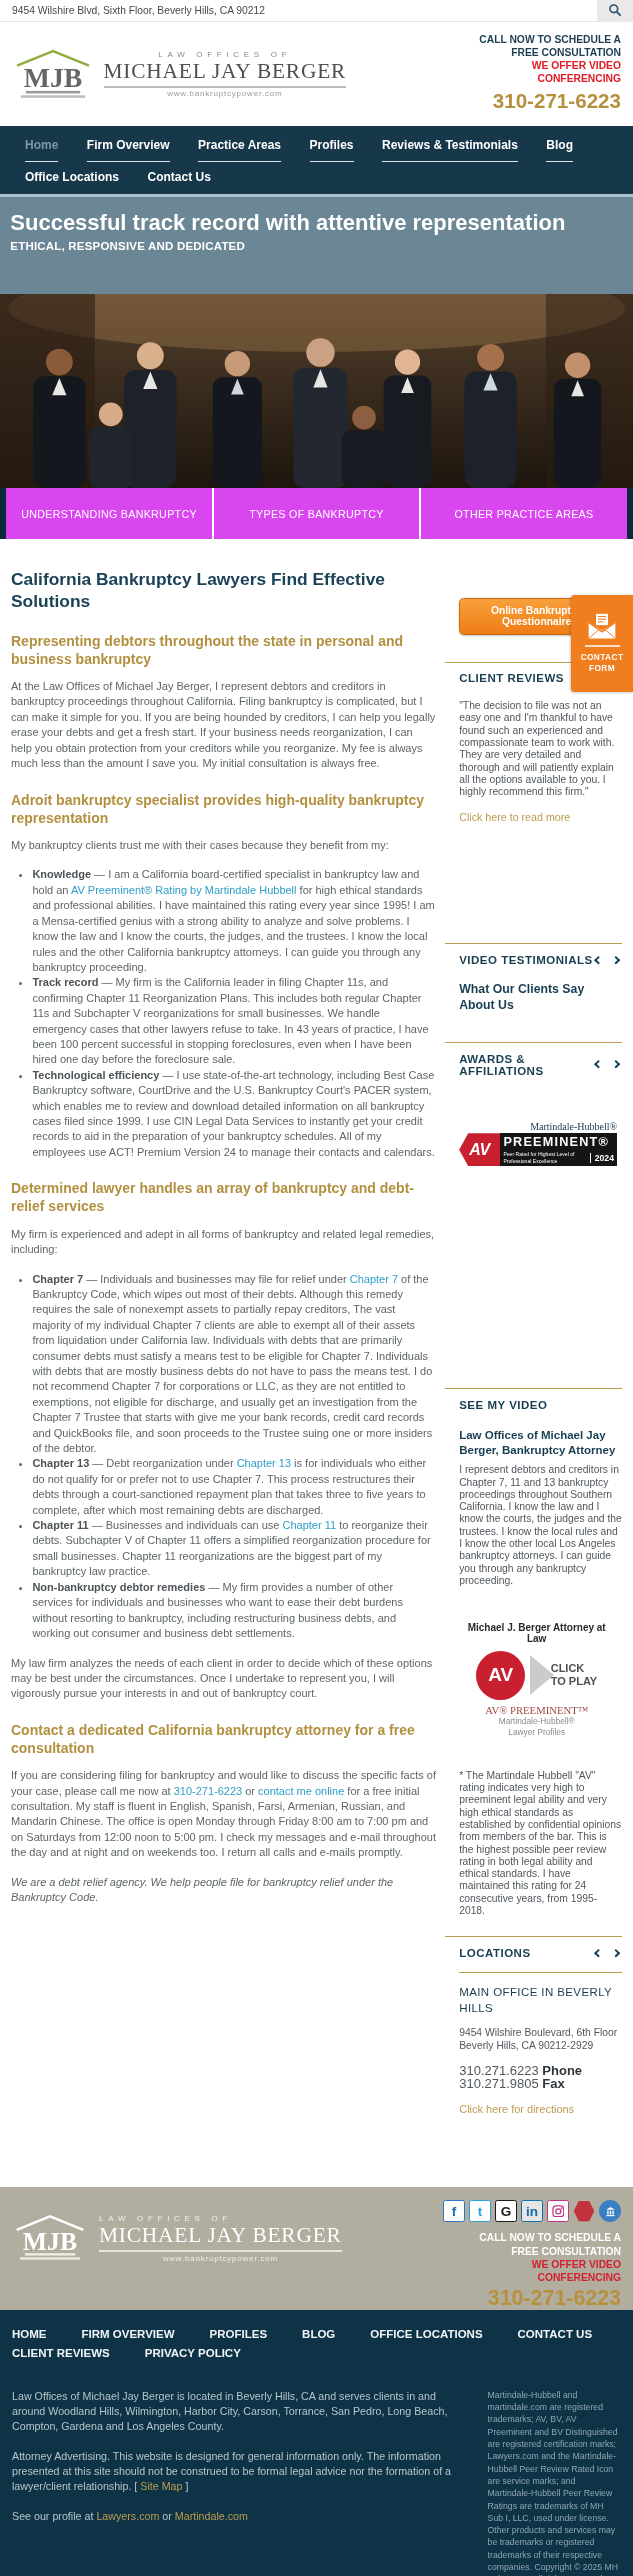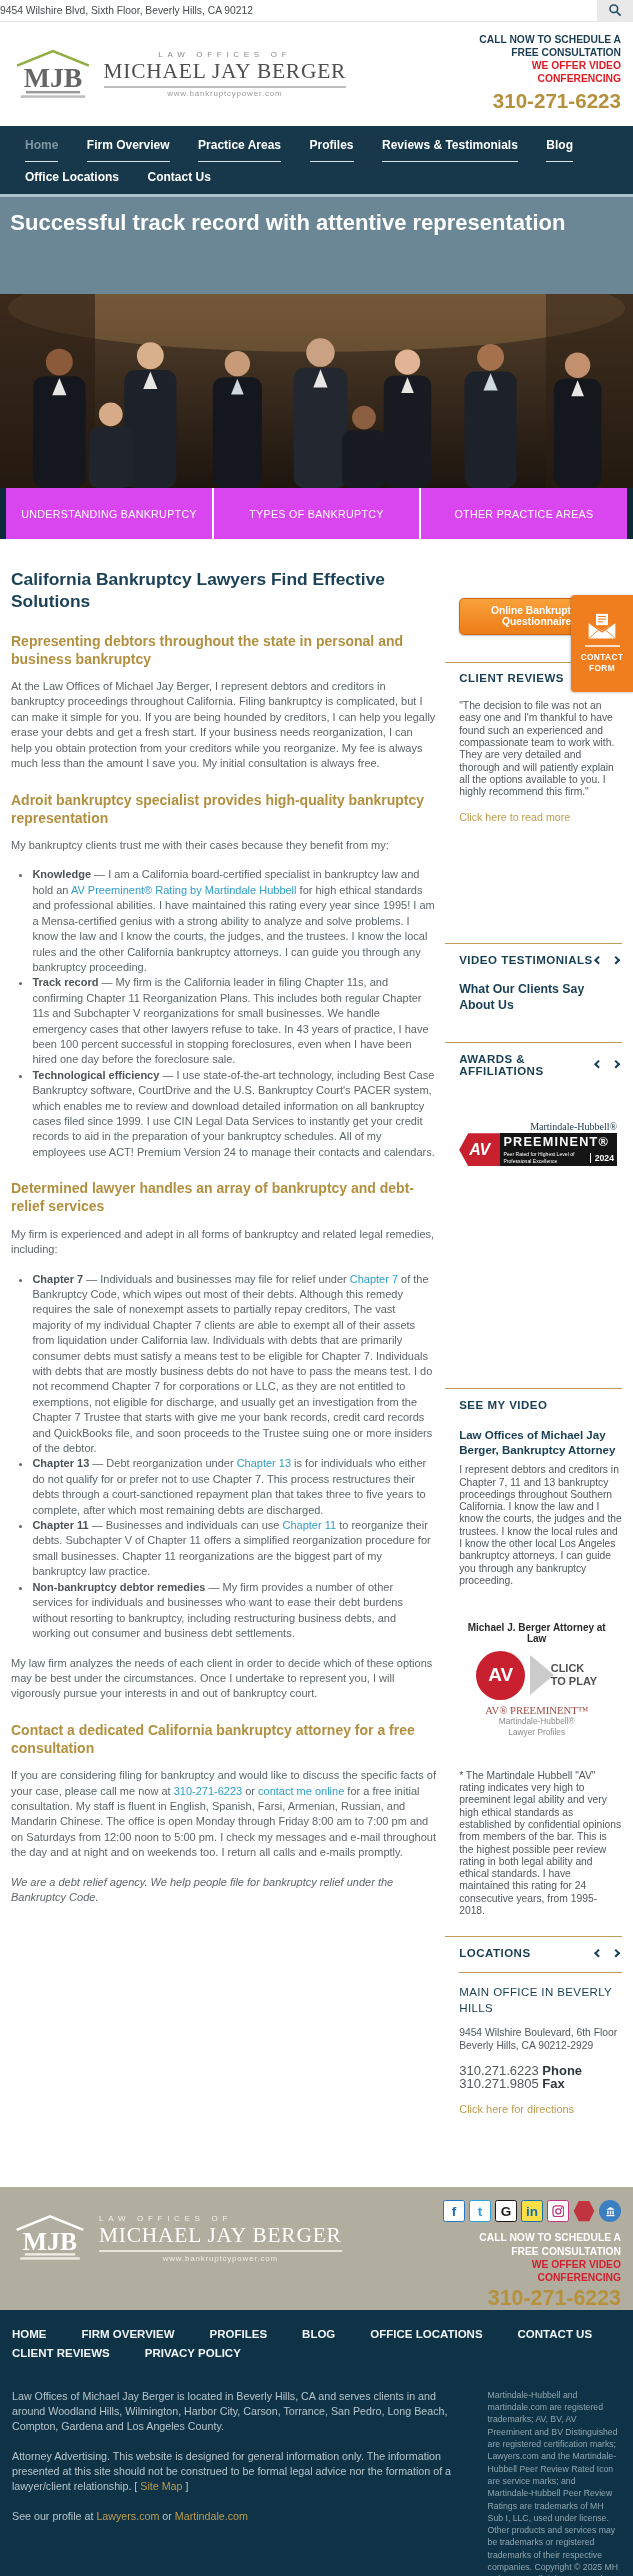--- a/index.html
+++ b/index.html
@@ -2,21 +2,21 @@
 <html style="font-size:12.7px"><head>
 <meta charset="utf-8">
 <style>
   *{box-sizing:border-box;margin:0;padding:0}
   html,body{background:#fff}
   body{width:633px;font-family:"Liberation Sans",sans-serif;color:#5e6569}
   #page{position:relative;width:633px;background:#fff}
   a, .link{cursor:pointer;text-decoration:none}
 
   
-  .topbar{height:22px;background:#fff;border-bottom:0.8px solid #e3e3e3;display:flex;align-items:center;justify-content:space-between;}
+  .topbar{height:22px;background:#fff;border-bottom:0.8px solid #e3e3e3;display:flex;align-items:center;justify-content:space-between;padding-left:12px}
   .topbar .addr{font-size:10.3px;color:#454a4e}
   .search-btn{width:36px;height:22px;background:#e9e9e9;display:flex;align-items:center;justify-content:center;cursor:pointer}
 
   
   .header{height:104px;background:#fff;display:flex;align-items:center;justify-content:space-between;padding:0 12px}
   .brand{display:flex;align-items:center;gap:9.5px;cursor:pointer}
   .brand .words{text-align:center}
   .brand .tag{font-size:8px;letter-spacing:4.7px;color:#8a8a8a}
   .brand .nm{font-family:"Liberation Serif",serif;font-size:21.4px;color:#4f4f4f;letter-spacing:0.8px}
   .brand .rule{height:1.6px;background:#bdbdbd;margin:2.4px 0 1.6px}
@@ -116,21 +116,21 @@
   .cf-widget .bar{width:35px;height:1.6px;background:rgba(255,255,255,.75);margin:5.5px 0 4.7px}
   .cf-widget .t{color:#fff;font-size:8.3px;font-weight:bold;letter-spacing:0.4px;text-align:center;line-height:1.35}
 
   
   .foot-gray{height:123px;background:#b2ae9f;position:relative;padding:0 12px}
   .fsocial{position:absolute;top:12.7px;right:12px;display:flex;gap:4px}
   .sico{width:22px;height:22px;display:flex;align-items:center;justify-content:center;cursor:pointer;font-weight:bold;font-size:13.5px;border-radius:2.4px}
   .sico.fb{background:#fff;color:#1f6bb5;border:1.6px solid #2a76c0}
   .sico.tw{background:#fff;color:#2aa3dc;border:1.6px solid #2aa3dc}
   .sico.gg{background:#fff;color:#1a1a1a;border:1.6px solid #1a1a1a}
-  .sico.li{background:#fde047;color:#1170ad;border:1.6px solid #1170ad}
+  .sico.li{background:#e5e5e5;color:#1170ad;border:1.6px solid #1170ad}
   .sico.ig{background:#fff;border:1.6px solid #c13584}
   .sico.av{background:#c23340;clip-path:polygon(26% 4%,74% 4%,97% 50%,74% 96%,26% 96%,3% 50%);border-radius:0}
   .sico.ju{background:#3a7fc1;border-radius:50%}
   .fbrand{position:absolute;left:12px;top:25px;display:flex;align-items:center;gap:11px;cursor:pointer}
   .fbrand .tag{font-size:8px;letter-spacing:4.7px;color:#f2f0e8}
   .fbrand .nm{font-family:"Liberation Serif",serif;font-size:21.4px;color:#fff;letter-spacing:0.8px}
   .fbrand .rule{height:1.6px;background:#e7e4d8;margin:2.4px 0 1.6px}
   .fbrand .web{font-size:8px;color:#efede3;letter-spacing:0.8px}
   .fcall{position:absolute;right:12px;top:44px;text-align:right;line-height:1.3}
   .fcall .c1{font-size:10.3px;font-weight:bold;color:#fff}
@@ -195,20 +195,21 @@
       <span class="nav-item">Blog</span>
     </div>
     <div class="nav-row r2">
       <span class="nav-item">Office Locations</span>
       <span class="nav-item">Contact Us</span>
     </div>
   </div>
 
   <div class="hero">
     <h2>Successful track record with attentive representation</h2>
+    <div class="sub">ETHICAL, RESPONSIVE AND DEDICATED</div>
   </div>
 
   <div class="photo">
     <svg width="633" height="194" viewBox="0 0 800 245" preserveAspectRatio="none">
       <defs>
         <linearGradient id="bgph" x1="0" y1="0" x2="0" y2="1">
           <stop offset="0" stop-color="#54402c"></stop>
             <stop offset="1" stop-color="#1d150e"></stop>
         </linearGradient>
       </defs>

